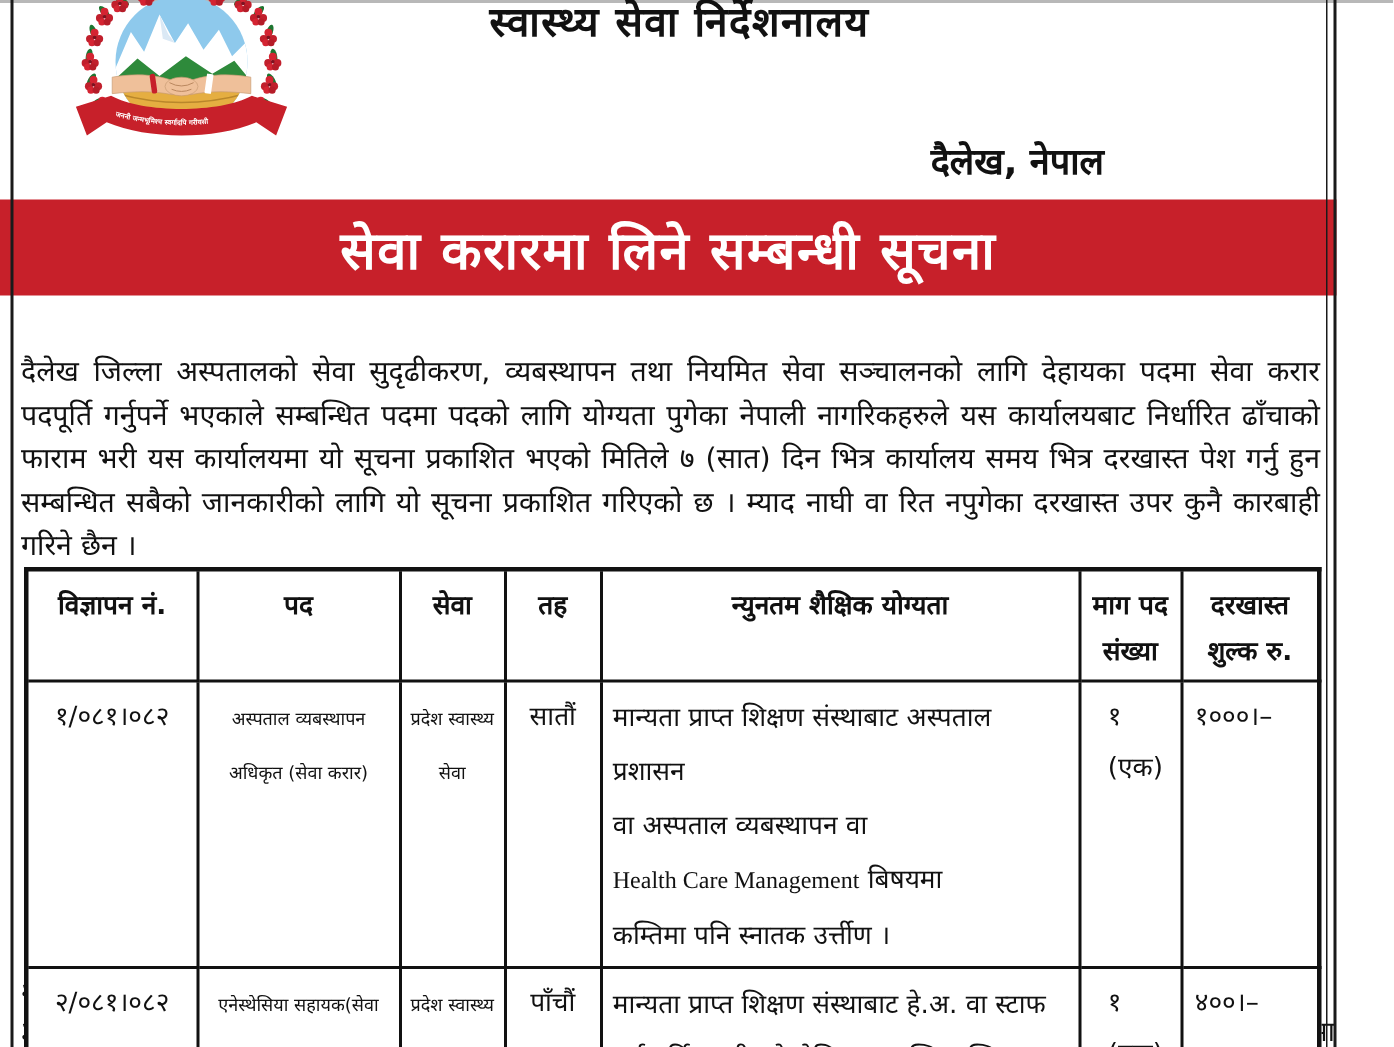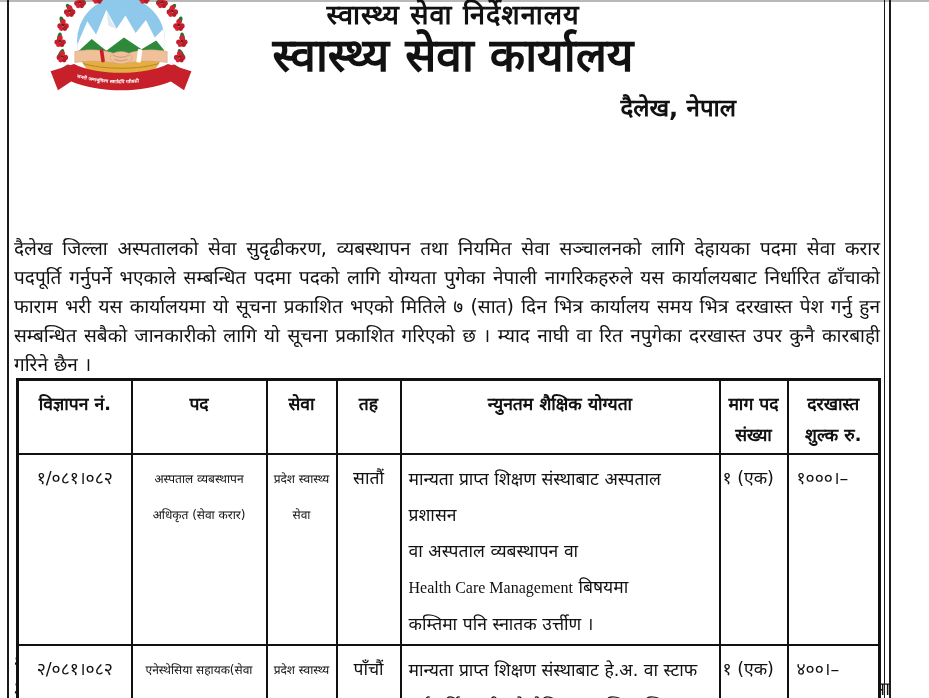--- a/index.html
+++ b/index.html
@@ -39,21 +39,21 @@
         border-collapse:collapse;table-layout:fixed;z-index:2;background:#fff;}
   .vtable th,.vtable td{border:2px solid #111;vertical-align:top;
         font-size:17.5px;padding:6px 4px 2px 4px;overflow:hidden;}
   .vtable{border:3px solid #111;}
   .vtable th{font-weight:bold;line-height:31px;padding-top:8px;}
   .vtable td{line-height:34px;}
   .c-center{text-align:center;}
   td.qual{line-height:36px;font-size:17.5px;padding-left:7px;padding-right:6px;}
   td.narrowtxt{font-size:12px;line-height:36px;}
   td.fee{padding-left:8px;border-radius:28px;}
-  td.pos{padding-left:2px;text-align:left;}
+  td.pos{padding-left:18px;text-align:left;}
   .latin{font-family:Liberation Serif, serif;font-size:16px;}
 
   .f-item{position:absolute;left:14px;font-size:18.5px;line-height:26px;white-space:nowrap;}
   .f-item b{font-weight:bold;}
   .f-item .email{font-family:"Liberation Serif","DejaVu Serif",serif;font-size:19px;}
   .item2{top:650px;}
   .item3{top:676px;}
 
   .hdr-row{height:59px;}
   .row-1{height:103px;}
@@ -130,23 +130,25 @@
     <use href="#fl" transform="translate(152,-4)"></use>
 
     <path d="M24,96 L56,86 C85,102 155,102 184,86 L216,96 L206,122 L188,110 C150,126 90,126 52,110 L34,122 Z" fill="#c7202a"></path>
     <path id="mottoPath" d="M54,103 Q120,122 186,103" fill="none"></path>
     <text font-size="6.4" fill="#ffffff" font-weight="bold">
       <textPath href="#mottoPath" startOffset="6">जननी जन्मभूमिश्च स्वर्गादपि गरीयसी</textPath>
     </text>
   </svg>
 
   <div class="dept">स्वास्थ्य सेवा निर्देशनालय</div>
-  <div class="office">स्वास्थ्य सेवा कार्यालय</div>
   <div class="loc">दैलेख, नेपाल</div>
 
+  <div class="banner">
+    <span>सेवा करारमा लिने सम्बन्धी सूचना</span>
+  </div>
 
 
   <p class="body-par">दैलेख जिल्ला अस्पतालको सेवा सुदृढीकरण, व्यबस्थापन तथा नियमित सेवा सञ्चालनको लागि देहायका पदमा सेवा करार पदपूर्ति गर्नुपर्ने भएकाले सम्बन्धित पदमा पदको लागि योग्यता पुगेका नेपाली नागरिकहरुले यस कार्यालयबाट निर्धारित ढाँचाको फाराम भरी यस कार्यालयमा यो सूचना प्रकाशित भएको मितिले ७ (सात) दिन भित्र कार्यालय समय भित्र दरखास्त पेश गर्नु हुन सम्बन्धित सबैको जानकारीको लागि यो सूचना प्रकाशित गरिएको छ । म्याद नाघी वा रित नपुगेका दरखास्त उपर कुनै कारबाही गरिने छैन ।</p>
 
 
   <table class="vtable">
     <colgroup>
       <col style="width:114px">
         <col style="width:135px">
         <col style="width:70px">

